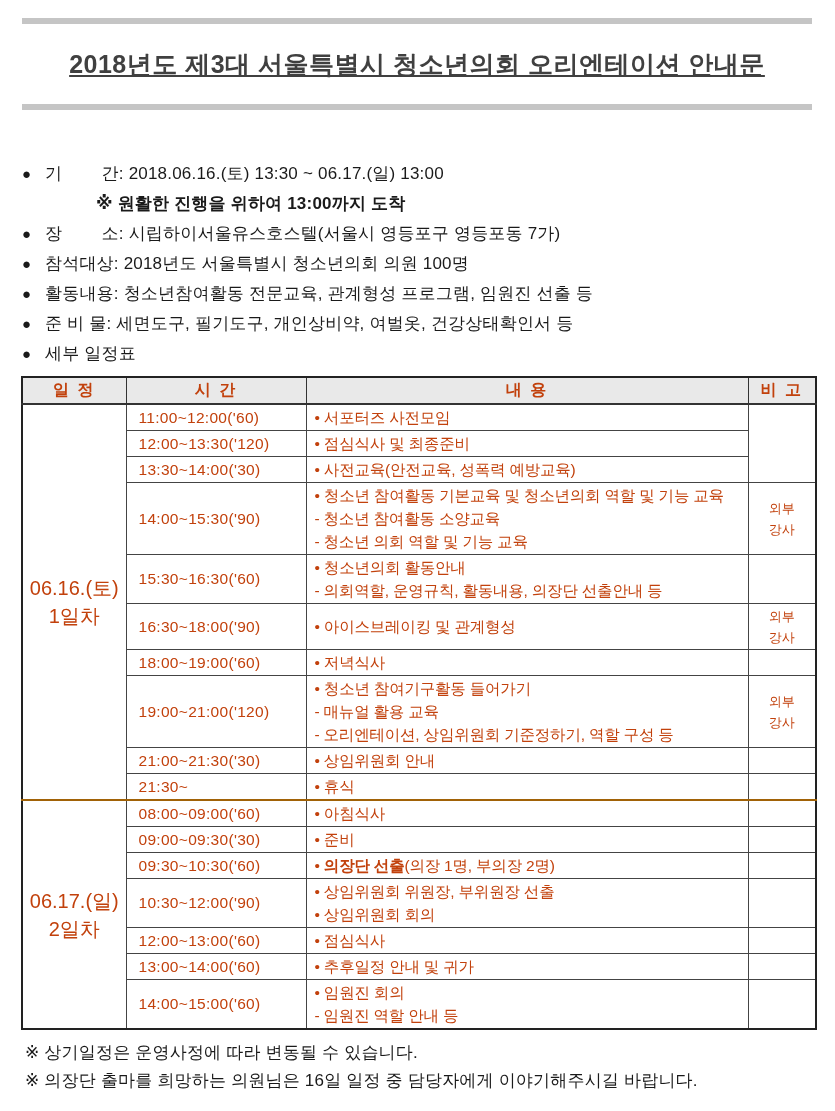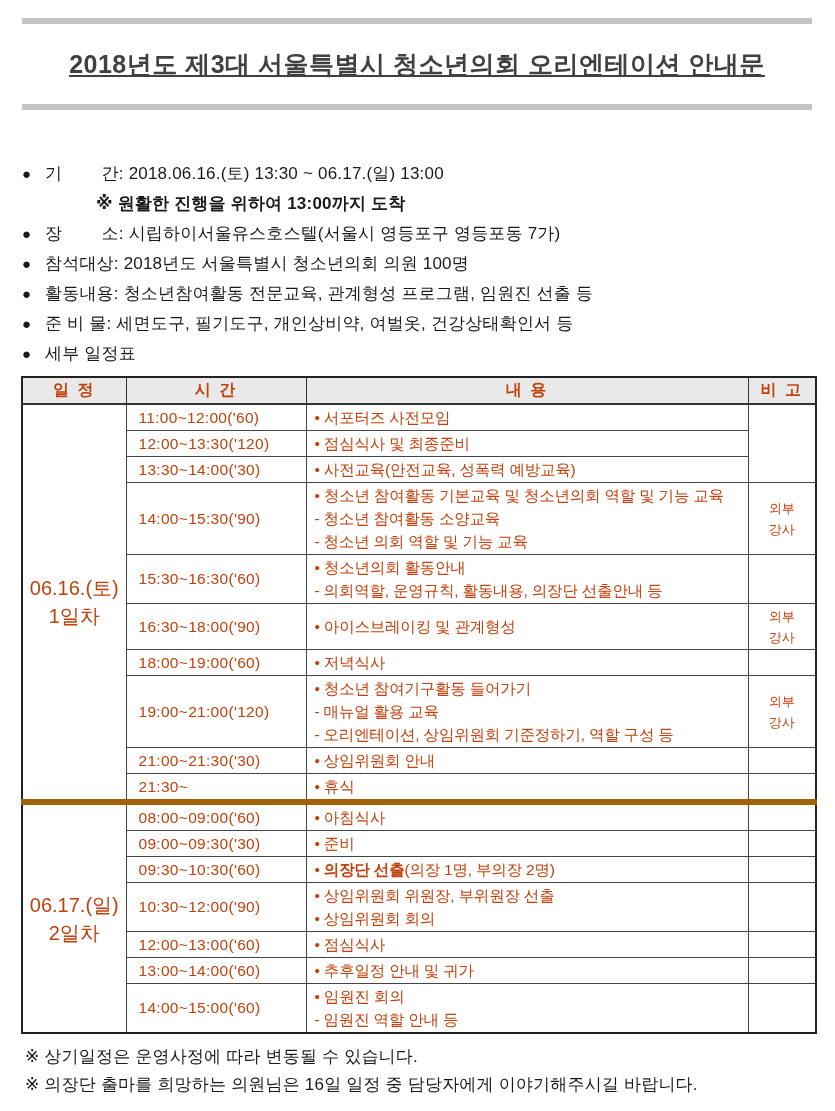--- a/index.html
+++ b/index.html
@@ -36,21 +36,21 @@
     background:#e9e9e9; border:1px solid #333; border-bottom:2px solid #333;
     height:23px; font-size:16px; font-weight:bold; letter-spacing:2px; text-align:center;
   }
   td { border:1px solid #444; vertical-align:middle; }
   .day-cell { text-align:center; line-height:28px; font-size:20px; }
   .time-cell { padding-left:12px; white-space:nowrap; letter-spacing:0.3px; }
   .content-cell { padding-left:8px; }
   .content-line { line-height:23px; white-space:nowrap; letter-spacing:-0.2px; }
   .note-cell { text-align:center; font-size:13px; line-height:21px; }
   tr.h24 { height:24px; } tr.h46 { height:46px; } tr.h48 { height:48px; } tr.h72 { height:72px; }
-  tr.day-start td { border-top:6px solid #a16207; }
+  tr.day-start td { border-top:2px solid #a16207; }
 
   
   .footnotes { margin:8px 0 0 25px; font-size:17px; }
   .footnote { height:28px; display:flex; align-items:center; white-space:pre; letter-spacing:0.2px; }
 </style>
 </head>
 <body>
 
 <div class="page">
 

